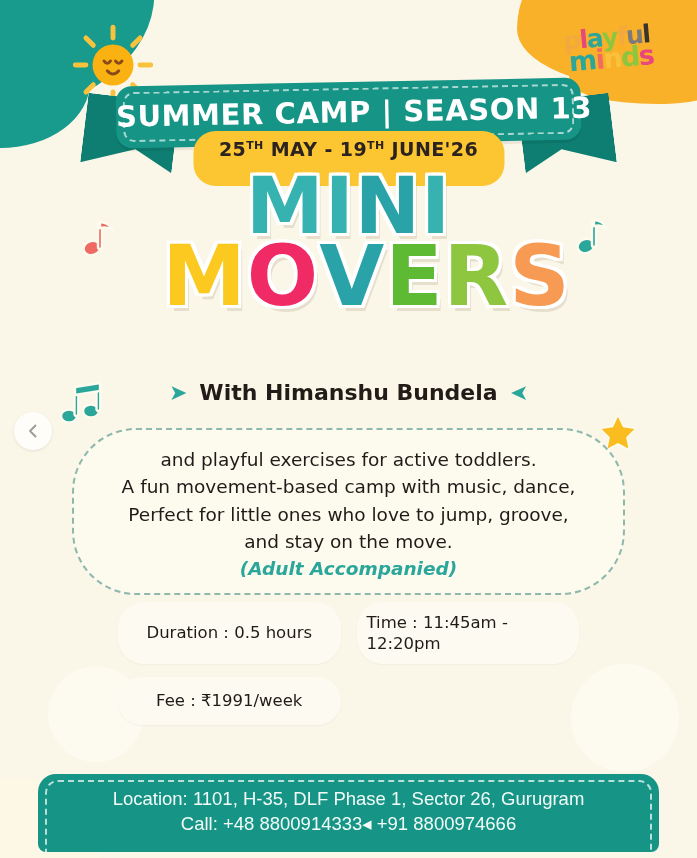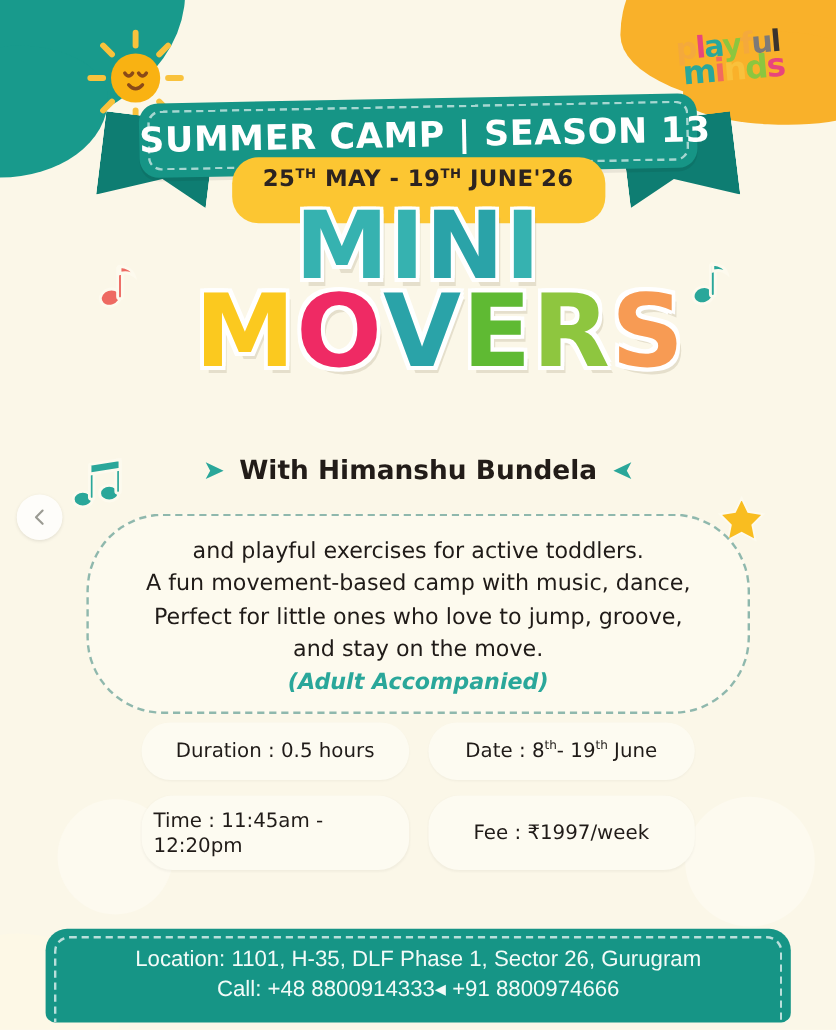--- a/index.html
+++ b/index.html
@@ -393,28 +393,25 @@
     <div class="desc-line">A fun movement-based camp with music, dance,</div>
     <div class="desc-line">Perfect for little ones who love to jump, groove,</div>
     <div class="desc-line">and stay on the move.</div>
     <div class="desc-note">(Adult Accompanied)</div>
   </div>
 
   <div class="details">
       <div class="detail-cell">
         <div class="detail-text">Duration : 0.5 hours</div>
       </div>
-      <div class="detail-cell">
-        <div class="detail-text">Date : 8<sup>th</sup>- 19<sup>th</sup> June</div>
-      </div>
       <div class="detail-cell tall">
         <div class="detail-text">Time : 11:45am - 12:20pm</div>
       </div>
       <div class="detail-cell">
-        <div class="detail-text">Fee : ₹1997/week</div>
+        <div class="detail-text">Fee : ₹1991/week</div>
       </div>
     </div>
 
   <div class="footer">
     <div class="footer-line">Location: 1101, H-35, DLF Phase 1, Sector 26, Gurugram</div>
     <div class="footer-line">Call: +48 8800914333◂ +91 8800974666</div>
   </div>
 
   <div class="nav-prev">
     <svg width="16" height="16" viewBox="0 0 16 16">

